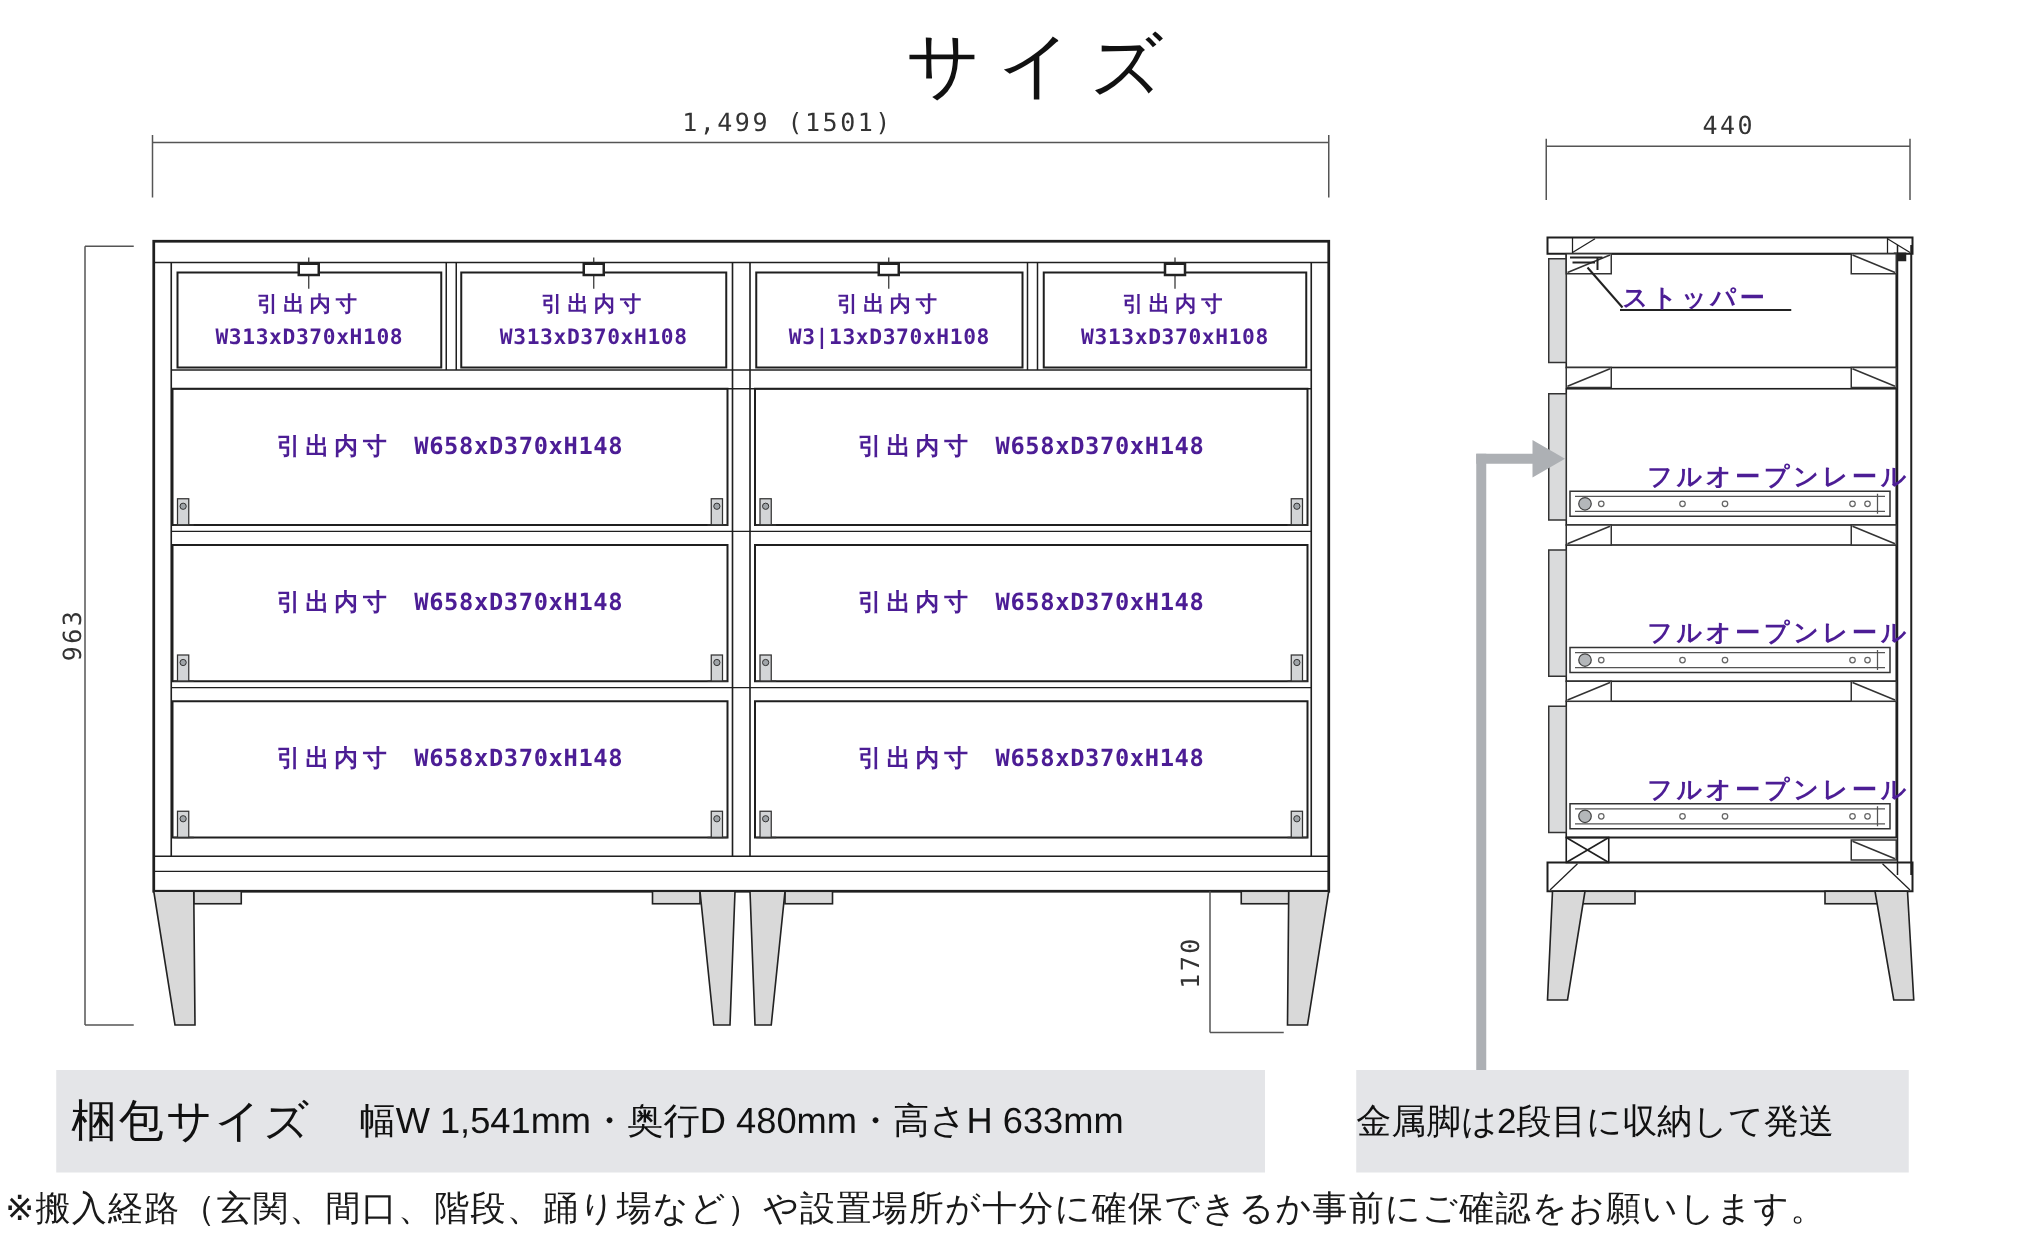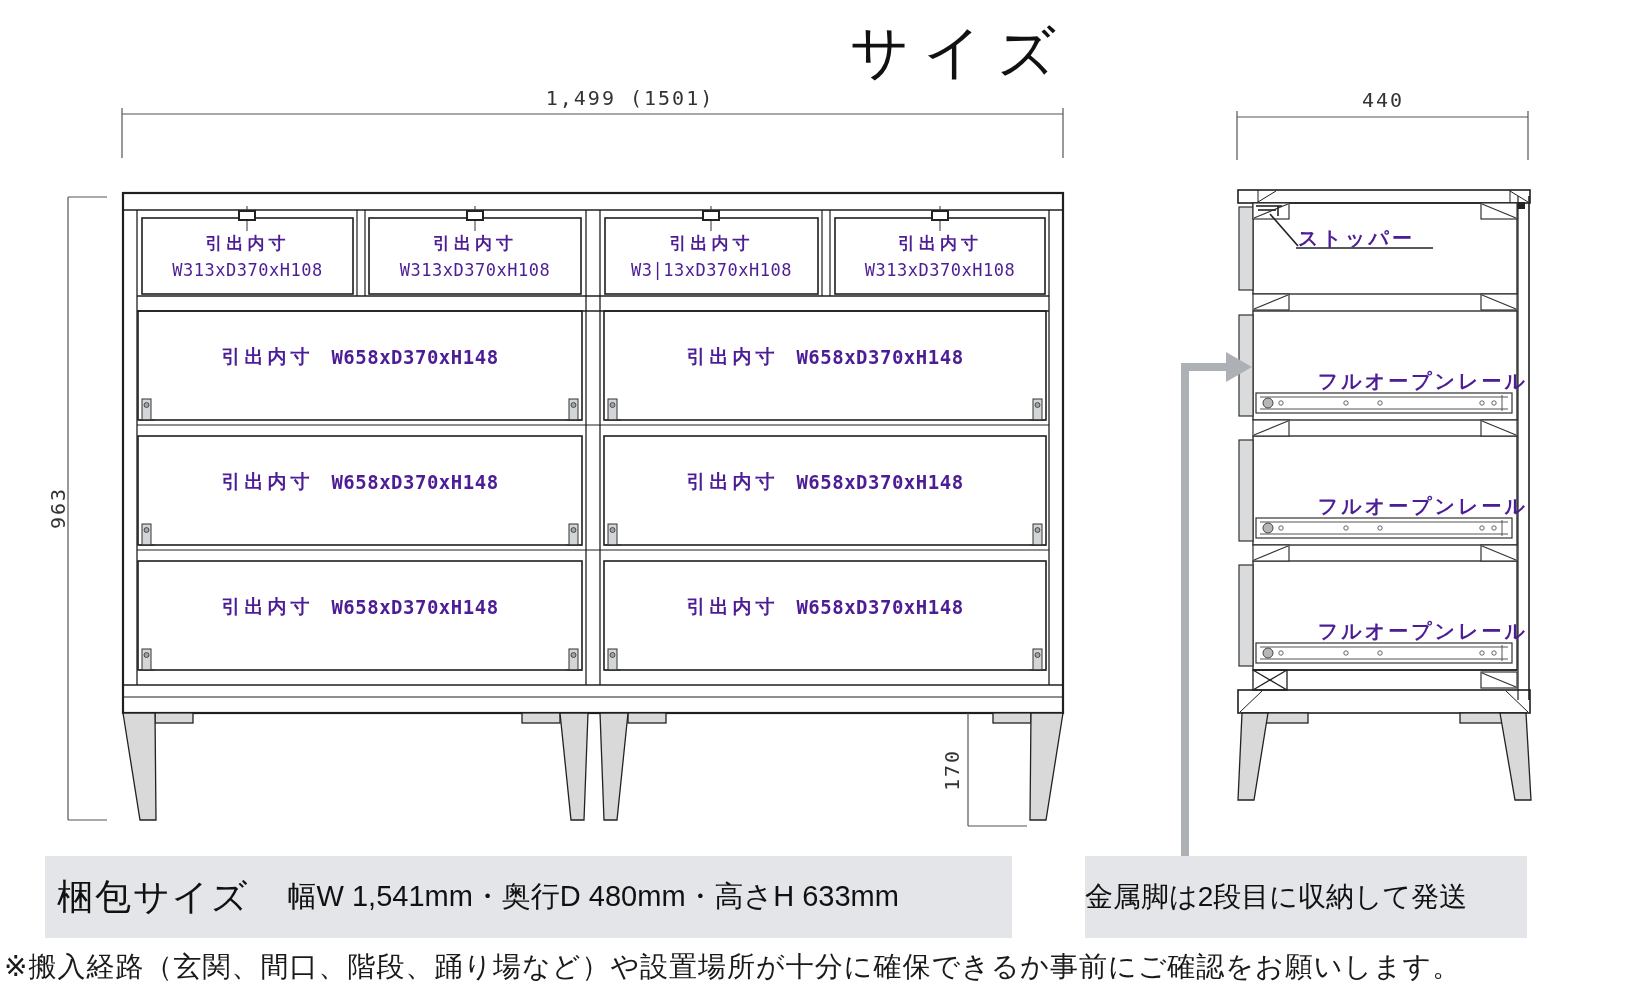--- a/index.html
+++ b/index.html
@@ -1,30 +1,30 @@
 <!DOCTYPE html>
 <html><head>
 <meta charset="utf-8">
 <style>
   html,body{margin:0;padding:0;background:#ffffff;}
   #canvas{position:relative;width:1625px;height:1007px;background:#ffffff;overflow:hidden;
           font-family:"Liberation Sans","DejaVu Sans",sans-serif;color:#1a1a1a;}
   .abs{position:absolute;}
-  #title{left:600px;top:14px;width:470px;text-align:right;font-size:58px;letter-spacing:14px;
+  #title{left:600px;top:14px;width:470px;text-align:center;font-size:58px;letter-spacing:14px;
          font-family:"Liberation Serif","DejaVu Serif",serif;color:#111;}
   .dim-text{font-family:"DejaVu Sans Mono","Liberation Mono",monospace;font-size:20px;color:#333;letter-spacing:2px;}
   #front-width-dim{left:470px;top:86px;width:320px;text-align:center;}
   #side-width-dim{left:1283px;top:88px;width:200px;text-align:center;}
   #front-height-dim{left:-2px;top:496px;width:120px;text-align:center;transform:rotate(-90deg);transform-origin:center;}
   #front-leg-dim{left:892px;top:758px;width:120px;text-align:center;transform:rotate(-90deg);transform-origin:center;}
   .cad-text{color:#4c1d95;}
   .small-drawer-label{display:flex;flex-direction:column;justify-content:center;align-items:center;
                       line-height:26px;font-size:17px;}
   .small-drawer-label .jp{letter-spacing:4px;font-weight:bold;}
-  .small-drawer-label .mono{font-family:"DejaVu Sans Mono","Liberation Mono",monospace;letter-spacing:0.5px;font-weight:normal;}
+  .small-drawer-label .mono{font-family:"DejaVu Sans Mono","Liberation Mono",monospace;letter-spacing:0.5px;font-weight:bold;}
   .large-drawer-label{display:flex;justify-content:center;align-items:center;gap:18px;font-size:19px;}
   .large-drawer-label .jp{letter-spacing:4px;font-weight:bold;}
   .large-drawer-label .mono{font-family:"DejaVu Sans Mono","Liberation Mono",monospace;letter-spacing:0.5px;font-weight:bold;}
   .rail-label{width:280px;text-align:right;font-size:20px;letter-spacing:3px;font-weight:bold;}
   #stopper-label{left:1298px;top:225px;width:160px;font-size:20px;letter-spacing:3px;font-weight:bold;}
   .gray-box{background:#e4e5e8;display:flex;align-items:center;}
   #packing-box{left:45px;top:856px;width:967px;height:82px;padding-left:12px;box-sizing:border-box;gap:38px;}
   #packing-label{font-size:36px;letter-spacing:2px;color:#111;}
   #packing-dims{font-size:29px;color:#111;}
   #shipping-box{left:1085px;top:856px;width:442px;height:82px;justify-content:flex-start;}

